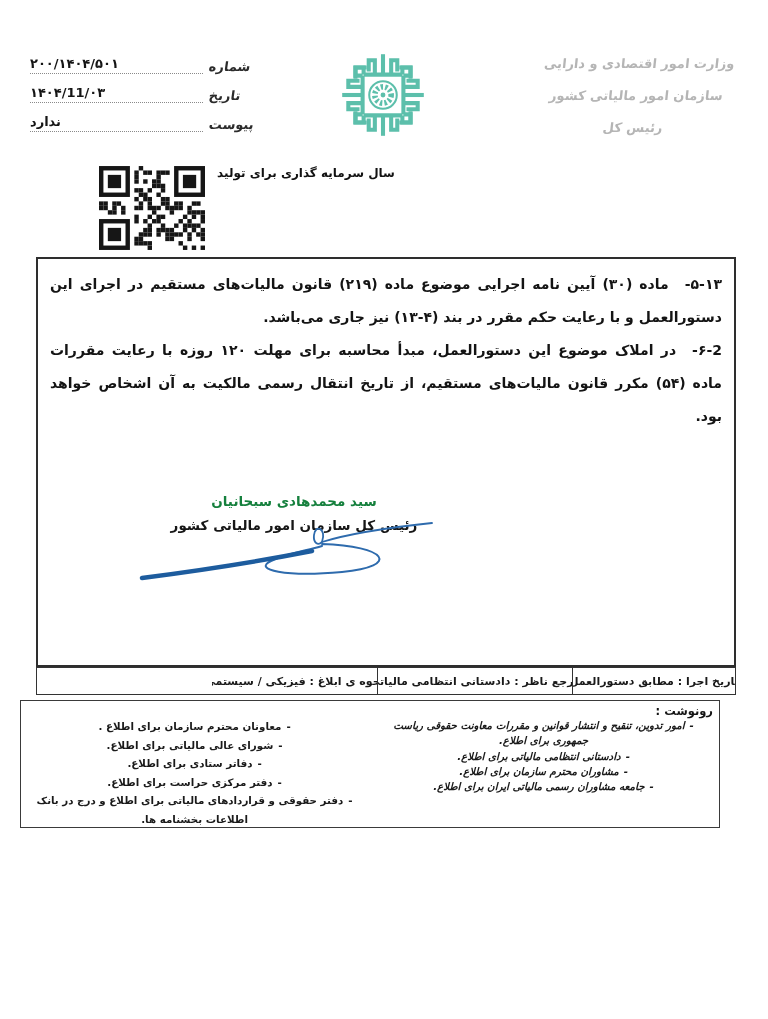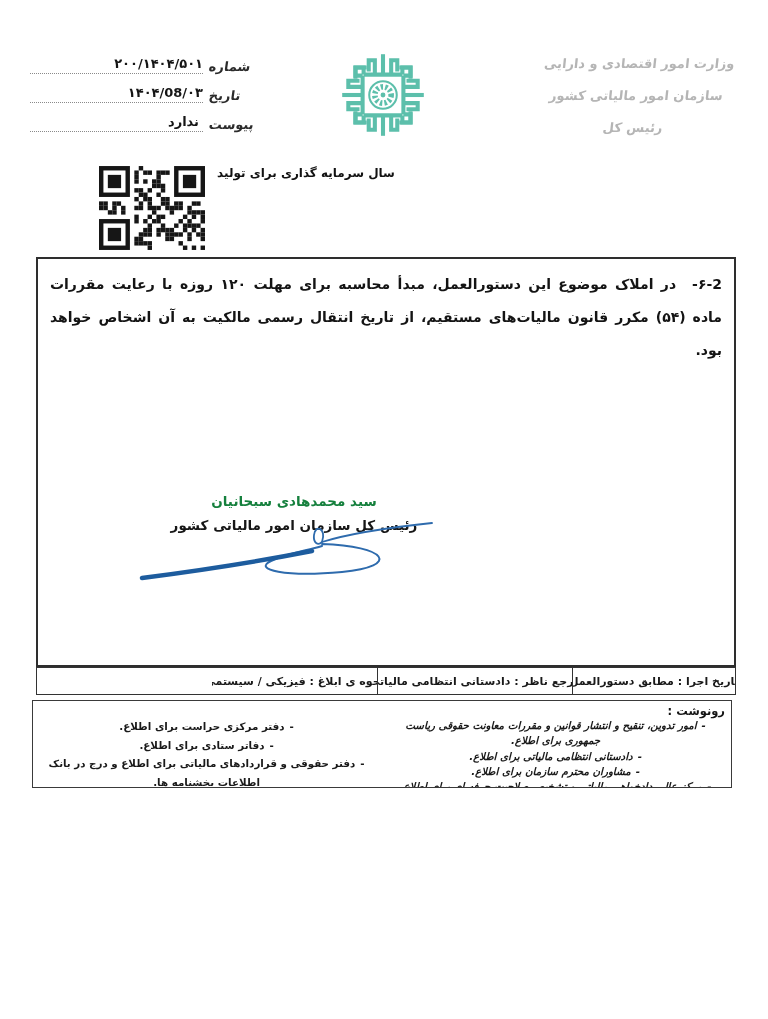--- a/index.html
+++ b/index.html
@@ -10,21 +10,21 @@
     overflow:hidden;
   }
   
   .ref-fields { position:absolute; left:30px; top:56px; width:225px; direction:rtl; }
   .field-row { display:flex; align-items:flex-end; margin-bottom:11px; }
   .field-label {
     font-size:13px; font-weight:bold; color:#2b2b2b; transform:skewX(-8deg);
     width:52px; flex:0 0 auto; text-align:left; padding-left:6px; white-space:nowrap;
   }
   .field-line {
-    flex:1 1 auto; border-bottom:1.5px dotted #8a8a8a; text-align:right;
+    flex:1 1 auto; border-bottom:1.5px dotted #8a8a8a; text-align:left;
     font-size:13px; font-weight:bold; color:#151515; padding-bottom:1px; min-height:18px;
   }
   .field-line.align-start { padding-right:4px; }
   
   .calligraphy {
     position:absolute; top:48px; right:12px; width:240px; text-align:center;
     color:#b5b5b5; font-size:13px; font-weight:bold; line-height:2.45;
     transform:skewX(-6deg); white-space:nowrap;
   }
   
@@ -58,21 +58,21 @@
   }
   .meta-cell {
     display:flex; align-items:center; justify-content:center;
     font-size:11px; font-weight:bold; color:#191919;
     border-left:1.5px solid #333; white-space:nowrap; overflow:hidden;
   }
   .meta-cell:last-child { border-left:none; }
   .mc-0 { width:23.4%; } .mc-1 { width:25.1%; } .mc-2 { width:27.9%; } .mc-3 { width:23.6%; }
   
   .cc-box {
-    position:absolute; left:32px; top:700px; width:700px; height:88px;
+    position:absolute; left:20px; top:700px; width:700px; height:128px;
     border:1.5px solid #3a3a3a; display:flex; direction:rtl;
   }
   .cc-col { overflow:hidden; }
   .cc-right { width:49.7%; padding:3px 6px 0 2px; }
   .cc-left  { width:50.3%; padding:16px 10px 0 6px; }
   .cc-title { text-align:right; font-size:11.5px; font-weight:bold; color:#141414; line-height:14px; }
   .cc-item  { font-size:10.3px; font-weight:bold; color:#1a1a1a; text-align:center; }
   .cc-right .cc-item { line-height:15.3px;font-style:italic; }
   .cc-left  .cc-item { line-height:18.5px; }
   .dash { margin-inline-end:5px; }
@@ -82,21 +82,21 @@
 
 <div class="page">
 
   <div class="ref-fields">
     <div class="field-row">
       <span class="field-label">شماره</span>
       <span class="field-line">۲۰۰/۱۴۰۴/۵۰۱</span>
     </div>
     <div class="field-row">
       <span class="field-label">تاریخ</span>
-      <span class="field-line">۱۴۰۴/08/۰۳</span>
+      <span class="field-line">۱۴۰۴/11/۰۳</span>
     </div>
     <div class="field-row">
       <span class="field-label">پیوست</span>
       <span class="field-line align-start">ندارد</span>
     </div>
   </div>
 
   <div class="calligraphy">
     <div>وزارت امور اقتصادی و دارایی</div>
     <div>سازمان امور مالیاتی کشور</div>
@@ -276,20 +276,23 @@
       <rect x="79.2" y="4.4" width="22" height="22" fill="#fff"></rect>
       <rect x="83.60000000000001" y="8.8" width="13.200000000000001" height="13.200000000000001" fill="#161616"></rect>
       <rect x="0" y="52.800000000000004" width="30.800000000000004" height="30.800000000000004" fill="#161616"></rect>
       <rect x="4.4" y="57.2" width="22" height="22" fill="#fff"></rect>
       <rect x="8.8" y="61.60000000000001" width="13.200000000000001" height="13.200000000000001" fill="#161616"></rect>
     </svg>
 
   <div class="body-box">
     <div class="paragraphs">
       <p>
+        <span class="para-num">۱۳‏-‏۵‏-</span><span>ماده (۳۰) آیین نامه اجرایی موضوع ماده (۲۱۹) قانون مالیات‌های مستقیم در اجرای این دستورالعمل و با رعایت حکم مقرر در بند (۴-۱۳) نیز جاری می‌باشد.</span>
+      </p>
+      <p>
         <span class="para-num">2‏-‏۶‏-</span><span>در املاک موضوع این دستورالعمل، مبدأ محاسبه برای مهلت ۱۲۰ روزه با رعایت مقررات ماده (۵۴) مکرر قانون مالیات‌های مستقیم، از تاریخ انتقال رسمی مالکیت به آن اشخاص خواهد بود.</span>
       </p>
     </div>
 
     <div class="sig-block">
       <div class="sig-name">سید محمدهادی سبحانیان</div>
       <div class="sig-title">رئیس کل سازمان امور مالیاتی کشور</div>
       <svg class="sig-ink" viewBox="0 0 305 76">
         <g fill="none" stroke="#2e6bad" stroke-linecap="round">
           <path stroke-width="1.8" d="M298 8 C 250 13, 214 19, 188 27"></path>
@@ -306,24 +309,25 @@
     <div class="meta-cell mc-2">مرجع ناظر : دادستانی انتظامی مالیاتی</div>
     <div class="meta-cell mc-3">نحوه ی ابلاغ : فیزیکی / سیستمی</div>
   </div>
 
   <div class="cc-box">
     <div class="cc-col cc-right">
       <div class="cc-title">رونوشت :</div>
       <div class="cc-item"><span class="dash">-</span><span>امور تدوین، تنقیح و انتشار قوانین و مقررات معاونت حقوقی ریاست جمهوری برای اطلاع.</span></div>
       <div class="cc-item"><span class="dash">-</span><span>دادستانی انتظامی مالیاتی برای اطلاع.</span></div>
       <div class="cc-item"><span class="dash">-</span><span>مشاوران محترم سازمان برای اطلاع.</span></div>
-      <div class="cc-item"><span class="dash">-</span><span>مرکز عالی دادخواهی مالیاتی و تشخیص صلاحیت حرفه ای برای اطلاع.</span></div>
       <div class="cc-item"><span class="dash">-</span><span>جامعه مشاوران رسمی مالیاتی ایران برای اطلاع.</span></div>
 
     </div>
     <div class="cc-col cc-left">
+      <div class="cc-item"><span class="dash">-</span><span>معاونان محترم سازمان برای اطلاع .</span></div>
+      <div class="cc-item"><span class="dash">-</span><span>شورای عالی مالیاتی برای اطلاع.</span></div>
+      <div class="cc-item"><span class="dash">-</span><span>دفاتر ستادی برای اطلاع.</span></div>
       <div class="cc-item"><span class="dash">-</span><span>دفتر مرکزی حراست برای اطلاع.</span></div>
-      <div class="cc-item"><span class="dash">-</span><span>دفاتر ستادی برای اطلاع.</span></div>
       <div class="cc-item"><span class="dash">-</span><span>دفتر حقوقی و قراردادهای مالیاتی برای اطلاع و درج در بانک اطلاعات بخشنامه ها.</span></div>
     </div>
   </div>
 
 </div>
 
 </body></html>

